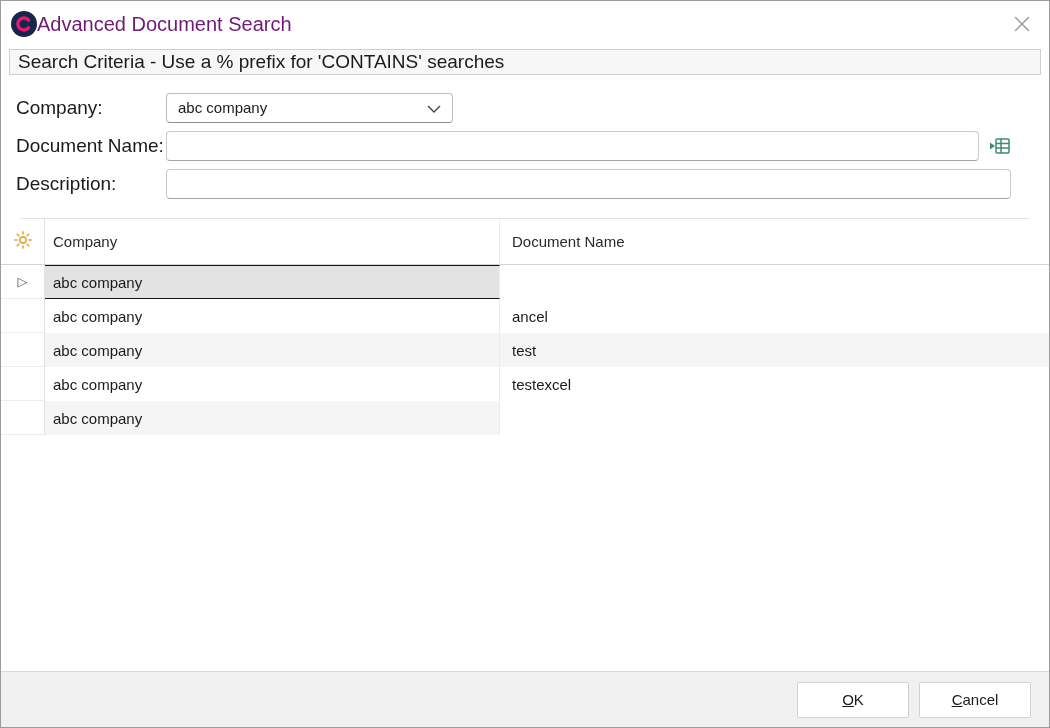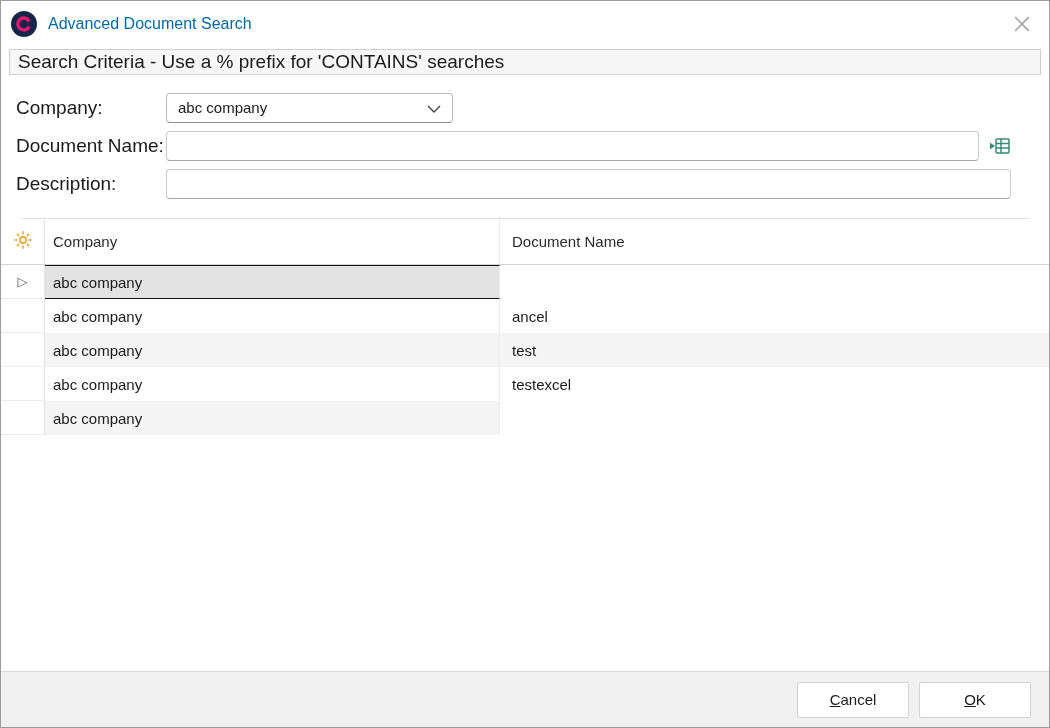--- a/index.html
+++ b/index.html
@@ -5,21 +5,21 @@
   * { margin:0; padding:0; box-sizing:border-box; }
   html,body { width:1050px; height:728px; }
   body { font-family:"Liberation Sans", sans-serif; background:#fff; }
 
   .window { width:1050px; height:728px; border:1px solid #9b9b9b; background:#fff;
             display:flex; flex-direction:column; overflow:hidden; }
 
   
   .titlebar { height:46px; display:flex; align-items:center; padding:0 16px 0 10px; flex:0 0 auto; }
   .app-logo { width:26px; height:26px; flex:0 0 auto; }
-  .title { margin-left:11px; font-size:16px; color:#0369a1; flex:1; }
+  .title { font-size:20px; color:#701a75; flex:1; }
   .close-btn { width:22px; height:22px; display:flex; align-items:center; justify-content:center; cursor:default; }
 
   
   .criteria-bar { margin:2px 8px 0; height:26px; line-height:24px; background:#f7f7f7;
                   border:1px solid #cfcfcf; padding-left:8px; font-size:19px; color:#1b1b1b; flex:0 0 auto; }
 
   
   .form { padding:17px 0 12px 15px; flex:0 0 auto; }
   .form-row { display:flex; align-items:center; margin-bottom:7px; height:31px; }
   .form-row label { width:150px; font-size:19px; color:#1b1b1b; }
@@ -155,17 +155,17 @@
           <div class="cell doc-col">testexcel</div>
         </div>
         <div class="grid-row alt">
           <div class="cell sel-col"></div>
           <div class="cell company-col">abc company</div>
         </div>
       </div>
   </div>
 
   <div class="footer">
+    <button class="btn"><span class="mn">O</span><span>K</span></button>
     <button class="btn"><span class="mn">C</span><span>ancel</span></button>
-    <button class="btn"><span class="mn">O</span><span>K</span></button>
   </div>
 
 </div>
 
 </body></html>

